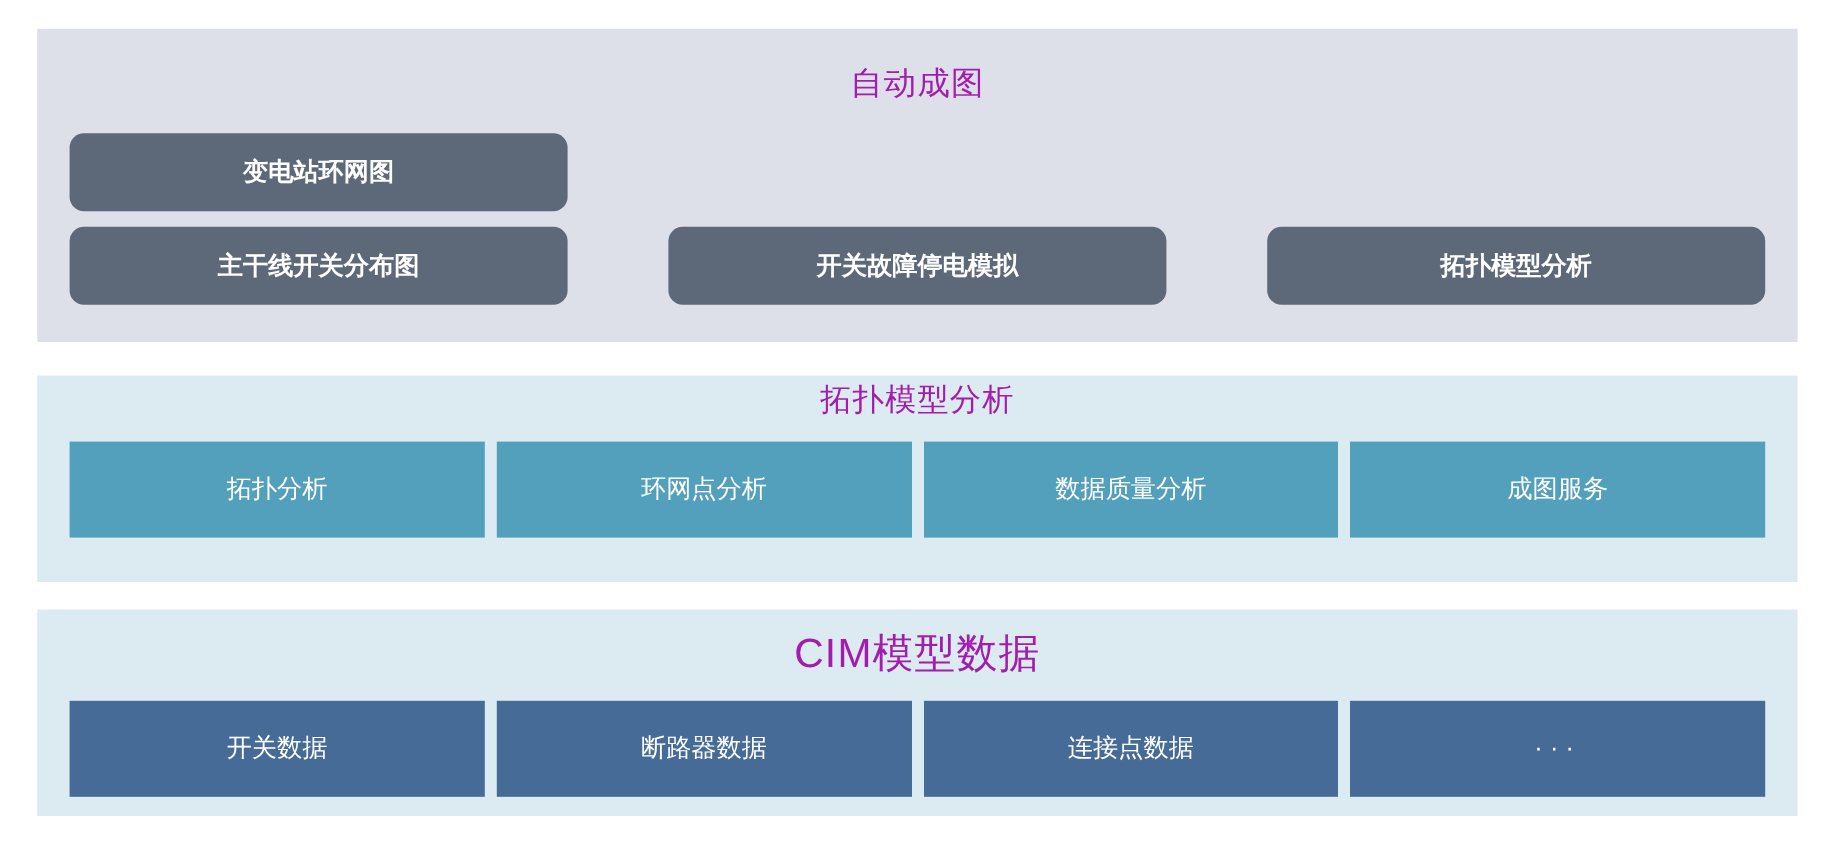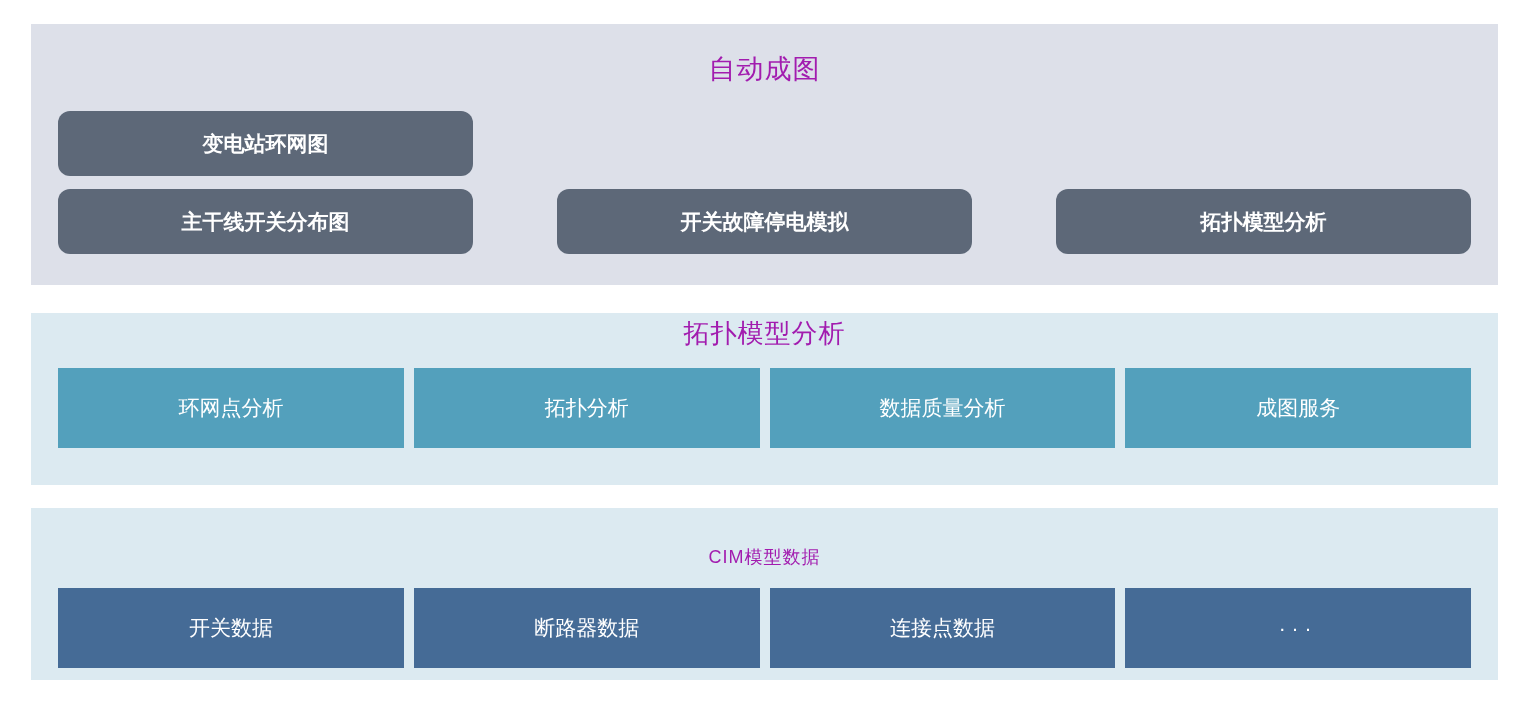--- a/index.html
+++ b/index.html
@@ -104,22 +104,22 @@
 
   
   #panel-cim {
     left: 31px;
     top: 508px;
     width: 1467px;
     height: 172px;
     background: #dceaf1;
   }
   #panel-cim .panel-title {
-    font-size: 18px;
-    padding-top: 40px;
+    font-size: 34px;
+    padding-top: 20px;
   }
   #panel-cim .tile-row {
     margin: 22px 27px 0 27px;
     gap: 10px;
     justify-content: space-between;
   }
   #panel-cim .tile {
     flex: 1 1 0;
     height: 80px;
     background: #456b96;
@@ -156,24 +156,24 @@
         <span>拓扑模型分析</span>
       </div>
     </div>
   </div>
 
   <div class="panel" id="panel-topology">
     <div class="panel-title">拓扑模型分析</div>
 
     <div class="tile-row">
       <div class="tile">
+        <span>拓扑分析</span>
+      </div>
+      <div class="tile">
         <span>环网点分析</span>
-      </div>
-      <div class="tile">
-        <span>拓扑分析</span>
       </div>
       <div class="tile">
         <span>数据质量分析</span>
       </div>
       <div class="tile">
         <span>成图服务</span>
       </div>
     </div>
   </div>
 

